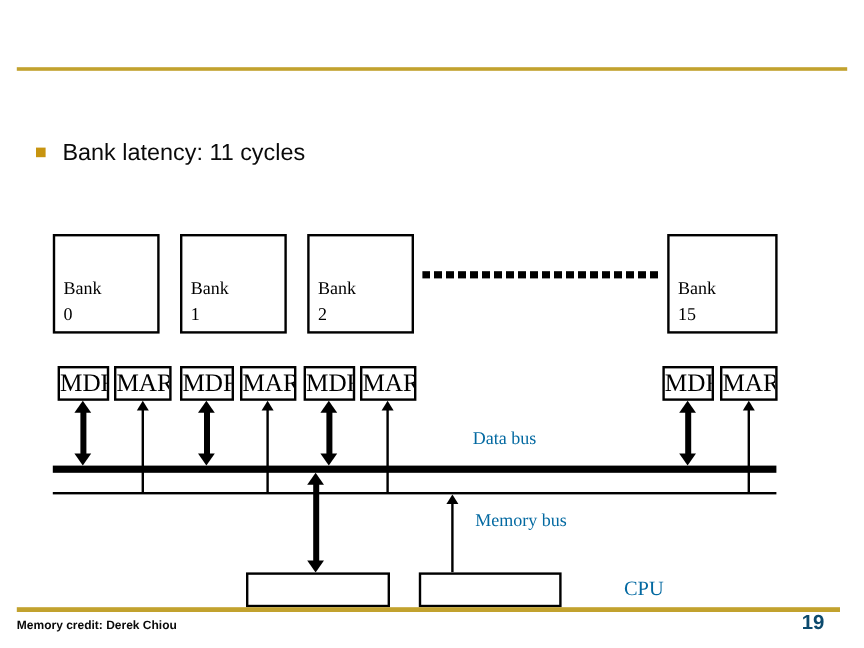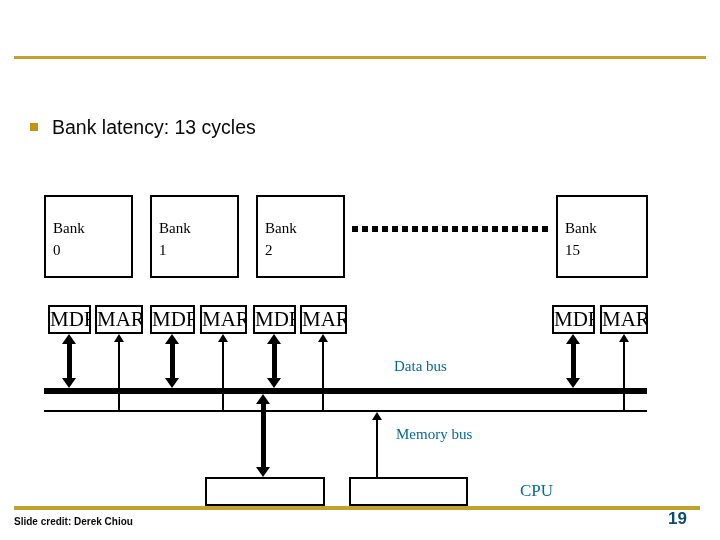--- a/index.html
+++ b/index.html
@@ -24,21 +24,21 @@
   
   .bullet { position:absolute; left:30px; display:flex; align-items:flex-start; width:680px; }
   .bullet .sq { width:8px; height:8px; background:#C79410; margin-top:8px; flex:0 0 8px; }
   .bullet .bt { margin-left:14px; font-size:19.5px; line-height:24px; color:#0a0a0a; white-space:nowrap; }
   .b1 { top:84px; } .b2 { top:115px; } .b3 { top:145px; }
   
   .bank {
     position:absolute; top:195px; height:83px;
     border:2px solid #000; background:#fff;
     font-family:"Liberation Serif", serif; font-size:15px; line-height:22px;
-    padding:20px 0 0 7px; color:#000;
+    padding:33px 0 0 7px; color:#000;
   }
   .bank0 { left:44px;  width:89px; }
   .bank1 { left:150px; width:89px; }
   .bank2 { left:256px; width:89px; }
   .bank15{ left:556px; width:92px; }
   .dots {
     position:absolute; left:352px; top:226px; width:198px; height:6px;
     background:repeating-linear-gradient(90deg,#000 0 6px,transparent 6px 10px);
   }
   .reg {
@@ -87,21 +87,21 @@
 </style>
 </head>
 <body>
 
 <div class="slide">
 
   <div class="title-rule"></div>
 
   <div class="bullet b2">
     <span class="sq"></span>
-    <span class="bt">Bank latency: 13 cycles</span>
+    <span class="bt">Bank latency: 11 cycles</span>
   </div>
 
   <div class="bank bank0">
     <div>Bank</div>
     <div>0</div>
   </div>
   <div class="bank bank1">
     <div>Bank</div>
     <div>1</div>
   </div>
@@ -176,16 +176,16 @@
   <div class="conn-thin cpuL">
     <div class="hd-up"></div>
     <div class="shaft"></div>
   </div>
 
   <div class="cpu-box cpu-data-box"></div>
   <div class="cpu-box cpu-address-box"></div>
   <div class="bus-label lbl-cpu">CPU</div>
 
   <div class="footer-rule"></div>
-  <div class="credit">Slide credit: Derek Chiou</div>
+  <div class="credit">Memory credit: Derek Chiou</div>
   <div class="page-number">19</div>
 
 </div>
 
 </body></html>

